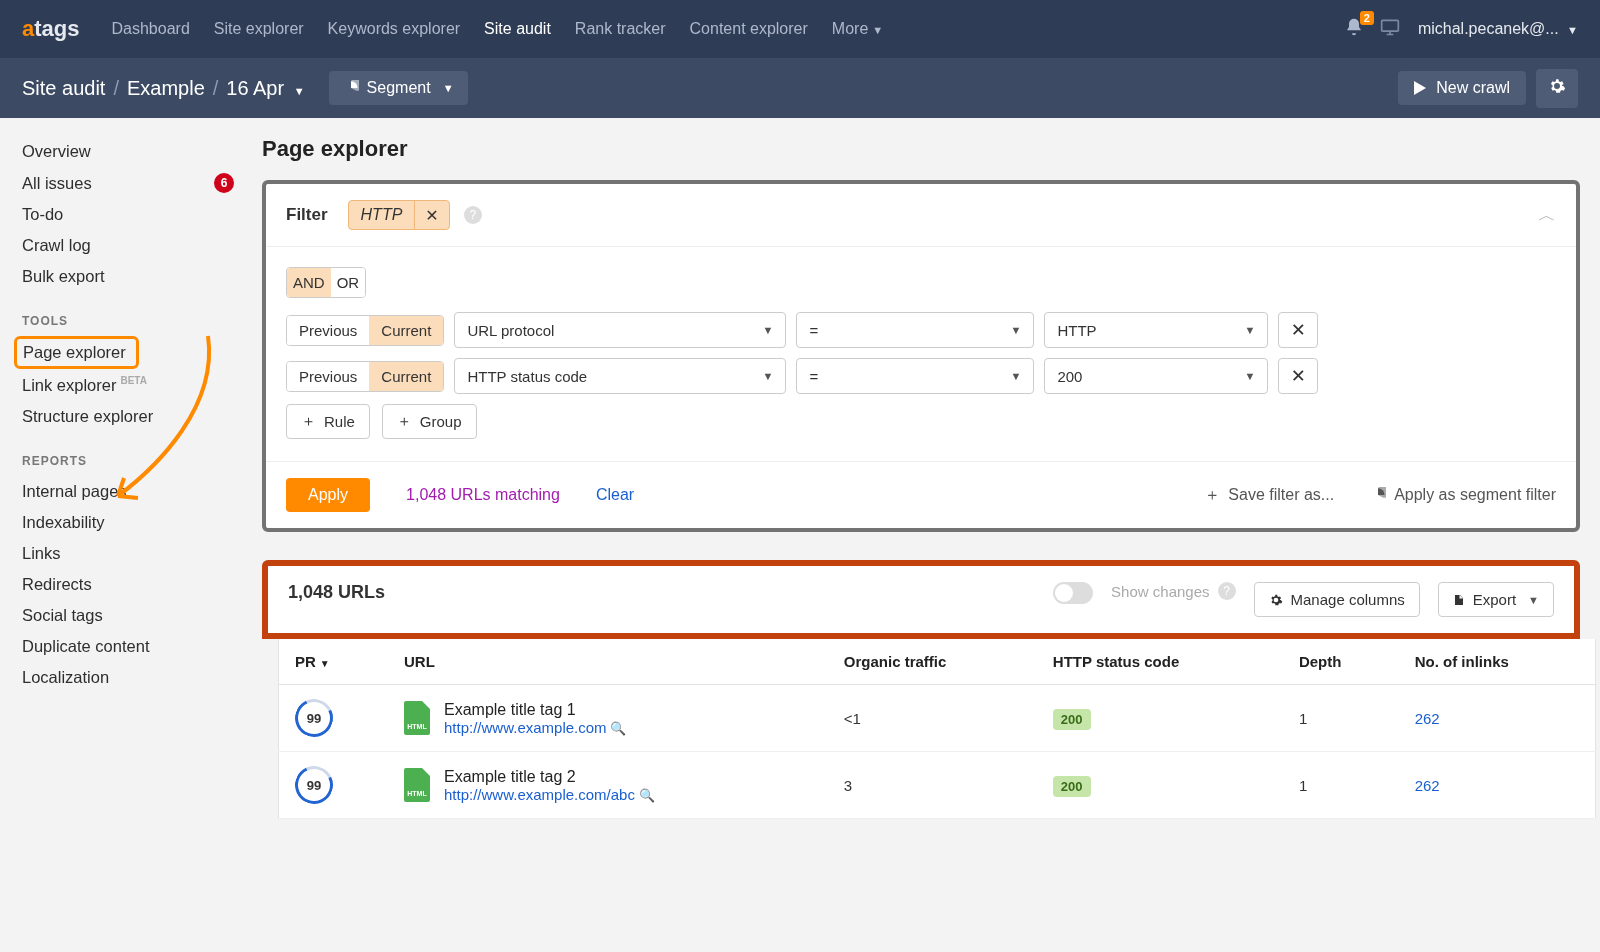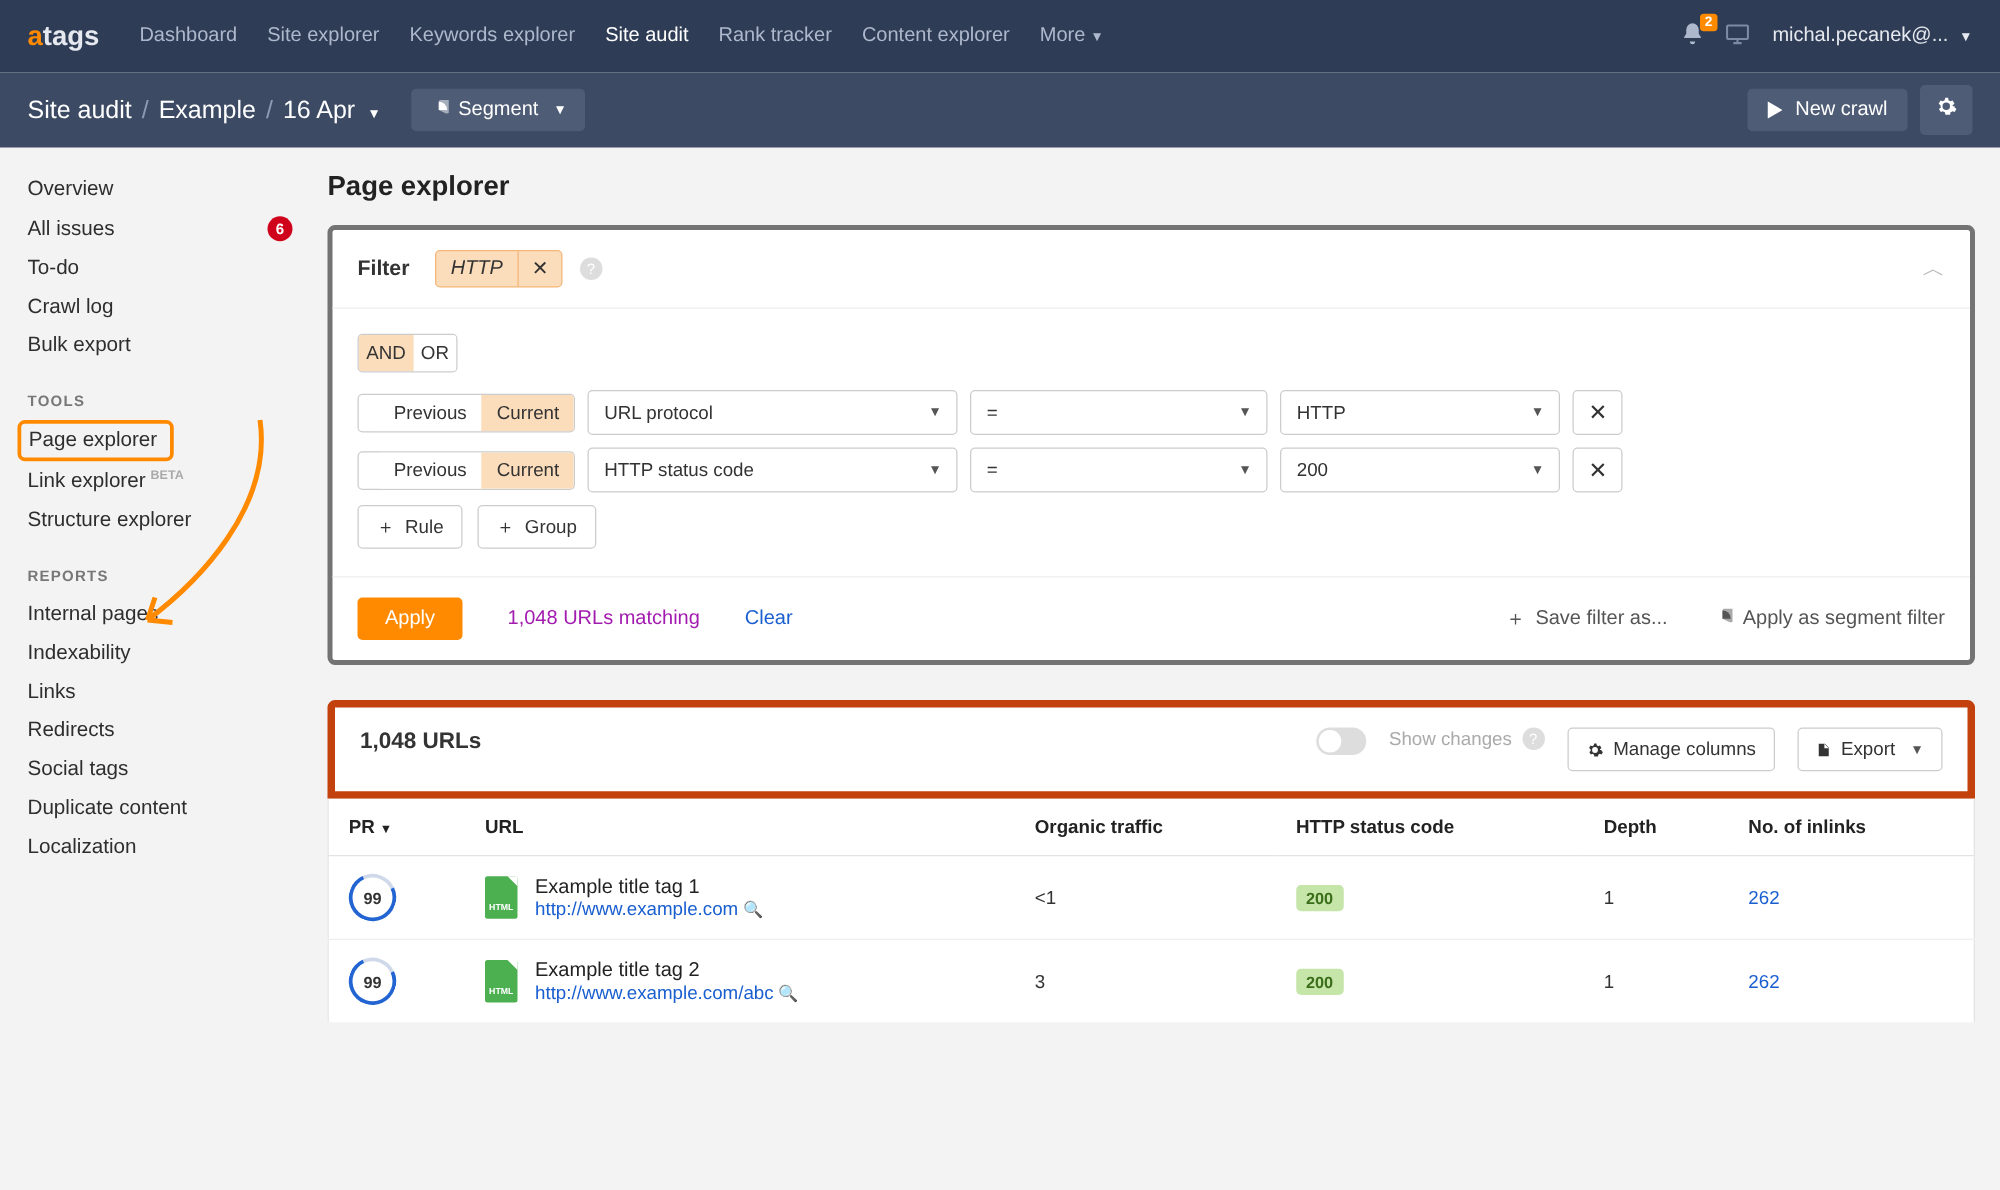--- a/index.html
+++ b/index.html
@@ -53,25 +53,25 @@
 .help-circ { width:18px; height:18px; border-radius:50%; background:#ddd; color:#fff; font-size:12px; display:flex; align-items:center; justify-content:center; margin-left:14px; cursor:pointer; }
 .filter-head-spacer { flex:1; }
 .collapse-caret { color:#bbb; cursor:pointer; font-size:18px; }
 
 .filter-body { padding:20px 20px 22px 20px; }
 .andor { display:inline-flex; border:1px solid #ccc; border-radius:4px; overflow:hidden; margin-bottom:14px; }
 .andor-btn { padding:6px 6px; font-size:15px; cursor:pointer; background:#fff; }
 .andor-btn.sel { background:#fcddbb; }
 
 .rule-row { display:flex; gap:10px; margin-bottom:10px; align-items:center; }
-.prevcur { display:inline-flex; border:1px solid #ccc; border-radius:4px; overflow:hidden;padding-left:16px; }
+.prevcur { display:inline-flex; border:1px solid #ccc; border-radius:4px; overflow:hidden; }
 .prevcur-btn { padding:6px 12px; font-size:15px; cursor:pointer; background:#fff; }
 .prevcur-btn.sel { background:#fcddbb; }
 .sel-box { border:1px solid #ccc; border-radius:4px; background:#fff; height:36px; display:flex; align-items:center; justify-content:space-between; padding:0 12px; font-size:15px; cursor:pointer; }
-.sel-field { width:296px; }
+.sel-field { width:332px; }
 .sel-op { width:238px; }
 .sel-val { width:224px; }
 .sel-caret { font-size:11px; color:#555; }
 .rule-x { border:1px solid #ccc; border-radius:4px; width:40px; height:36px; display:flex; align-items:center; justify-content:center; font-size:18px; cursor:pointer; background:#fff; }
 
 .add-row { display:flex; gap:12px; margin-top:6px; }
 .add-btn { border:1px solid #ccc; border-radius:4px; background:#fff; padding:7px 14px; font-size:15px; cursor:pointer; display:flex; align-items:center; gap:8px; }
 
 .filter-foot { border-top:1px solid #eee; padding:16px 20px; display:flex; align-items:center; gap:36px; }
 .apply-btn { background:#ff8a00; color:#fff; border:none; border-radius:4px; padding:8px 22px; font-size:16px; cursor:pointer; }
@@ -83,21 +83,21 @@
 
 .results-head { background:#fff; border:6px solid #c2410c; border-radius:6px 6px 0 0; padding:16px 20px; display:flex; align-items:flex-start; gap:18px; }
 .count-label { font-size:18px; font-weight:700; }
 .results-head-spacer { flex:1; }
 .toggle { width:40px; height:22px; background:#ddd; border-radius:11px; position:relative; cursor:pointer; }
 .toggle-knob { width:18px; height:18px; background:#fff; border-radius:50%; position:absolute; top:2px; left:2px; }
 .show-changes { color:#aaa; font-size:15px; display:flex; align-items:center; gap:6px; }
 .hdr-btn { border:1px solid #ccc; border-radius:4px; background:#fff; padding:8px 14px; font-size:15px; cursor:pointer; display:flex; align-items:center; gap:8px; }
 
 
-table.data { width:100%; border-collapse:collapse; background:#fff; border:1px solid #e3e3e3; border-top:none; }
+table.data { width:100%; border-collapse:collapse; background:#fff; border:1px solid #e3e3e3; border-top:none;margin-left:16px; }
 table.data th { text-align:left; padding:14px 16px; font-size:15px; font-weight:700; color:#222; border-bottom:1px solid #e3e3e3; }
 table.data td { padding:14px 16px; font-size:15px; border-bottom:1px solid #eee; vertical-align:middle; }
 .pr-ring { width:38px; height:38px; border:3px solid #2264d1; border-radius:50%; display:flex; align-items:center; justify-content:center; font-size:13px; font-weight:700; color:#333; border-top-color:#cfd9ea; transform:rotate(20deg); }
 .pr-ring span { transform:rotate(-20deg); }
 .file-icon { width:26px; height:34px; background:#4caf50; border-radius:2px; position:relative; display:flex; align-items:flex-end; justify-content:center; color:#fff; font-size:7px; font-weight:bold; padding-bottom:5px; }
 .file-icon::before { content:""; position:absolute; top:0; right:0; border-style:solid; border-width:0 8px 8px 0; border-color:transparent #fff transparent transparent; }
 .url-cell .title { font-size:16px; color:#222; }
 .url-cell .url { font-size:15px; color:#1a5fd0; cursor:pointer; }
 .mag { color:#888; font-size:13px; margin-left:4px; cursor:pointer; }
 .status-pill { background:#c6e5a8; color:#3a6d1a; font-size:13px; font-weight:600; padding:3px 8px; border-radius:4px; }

